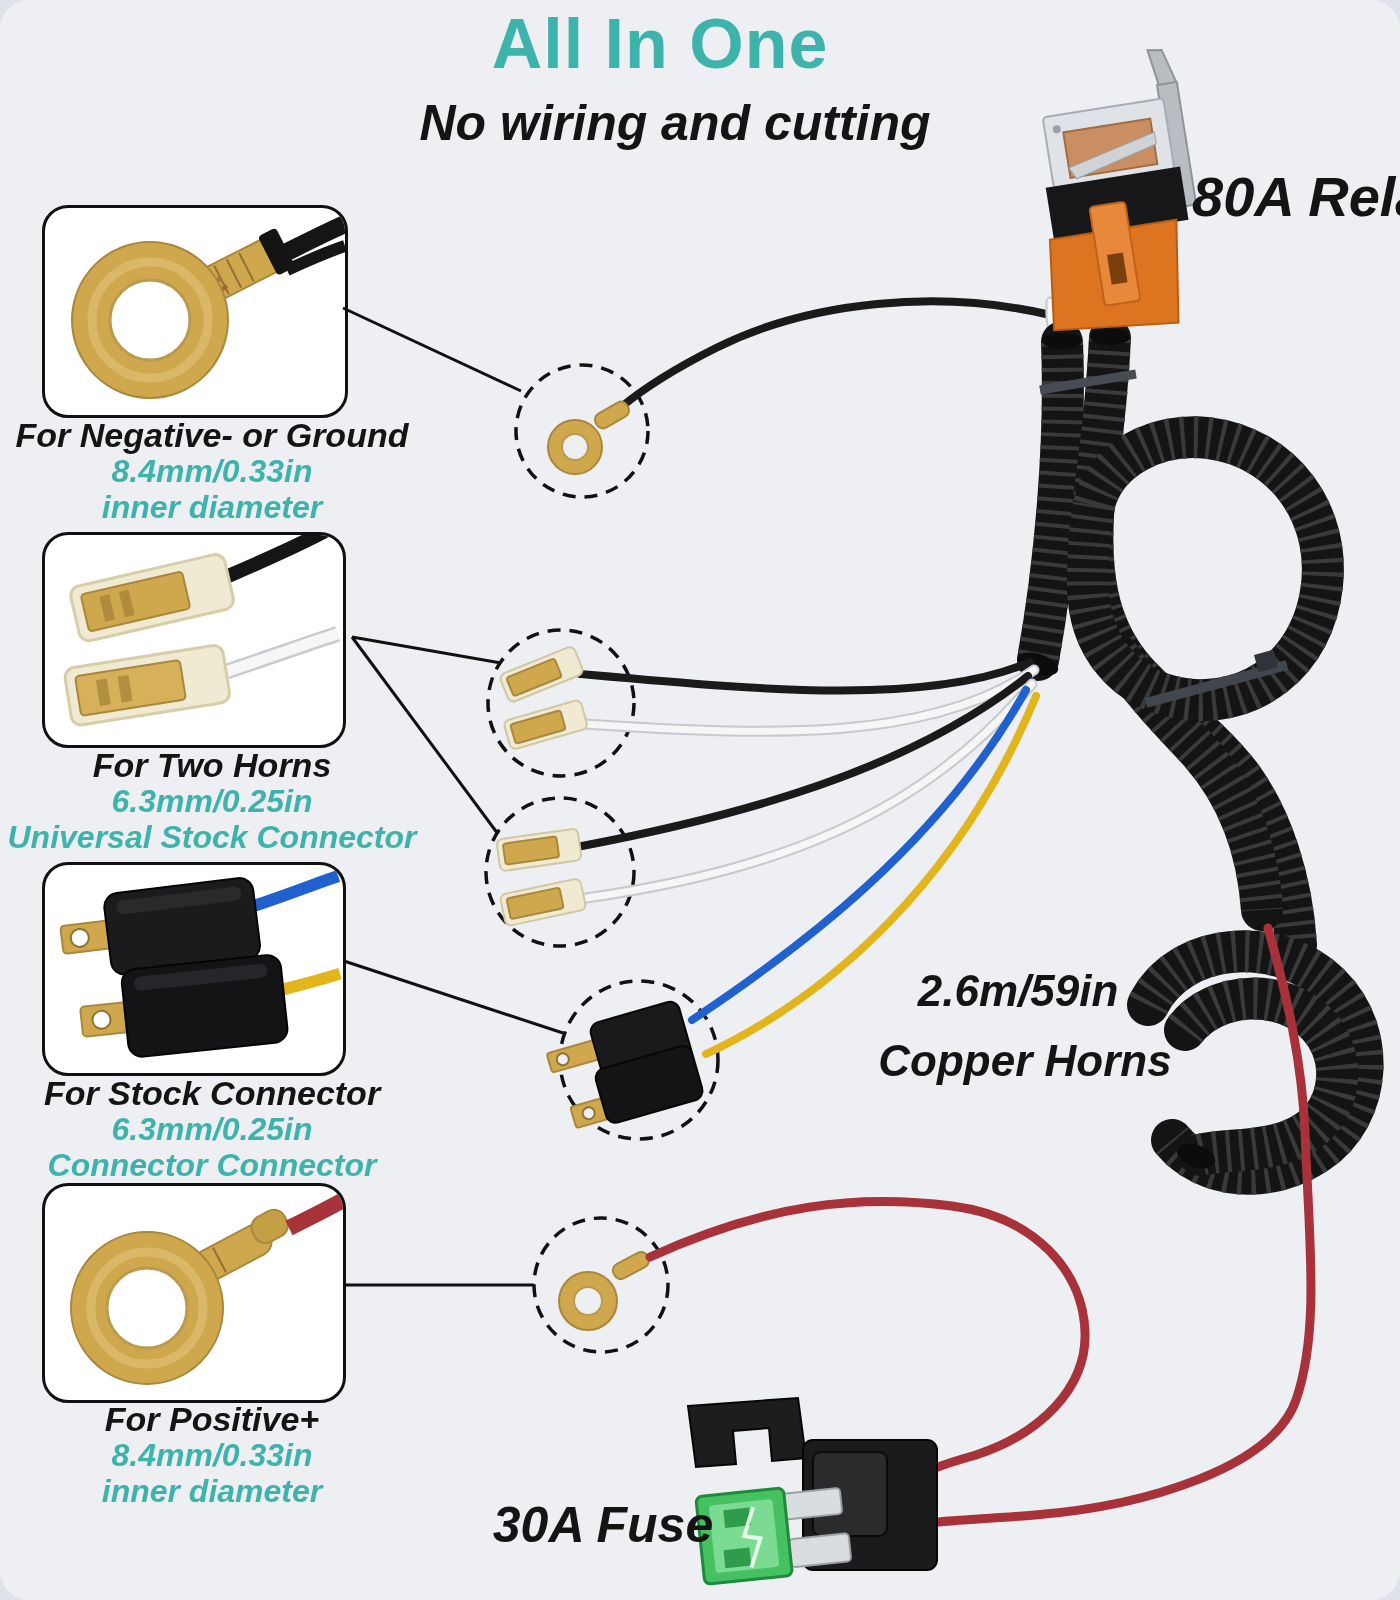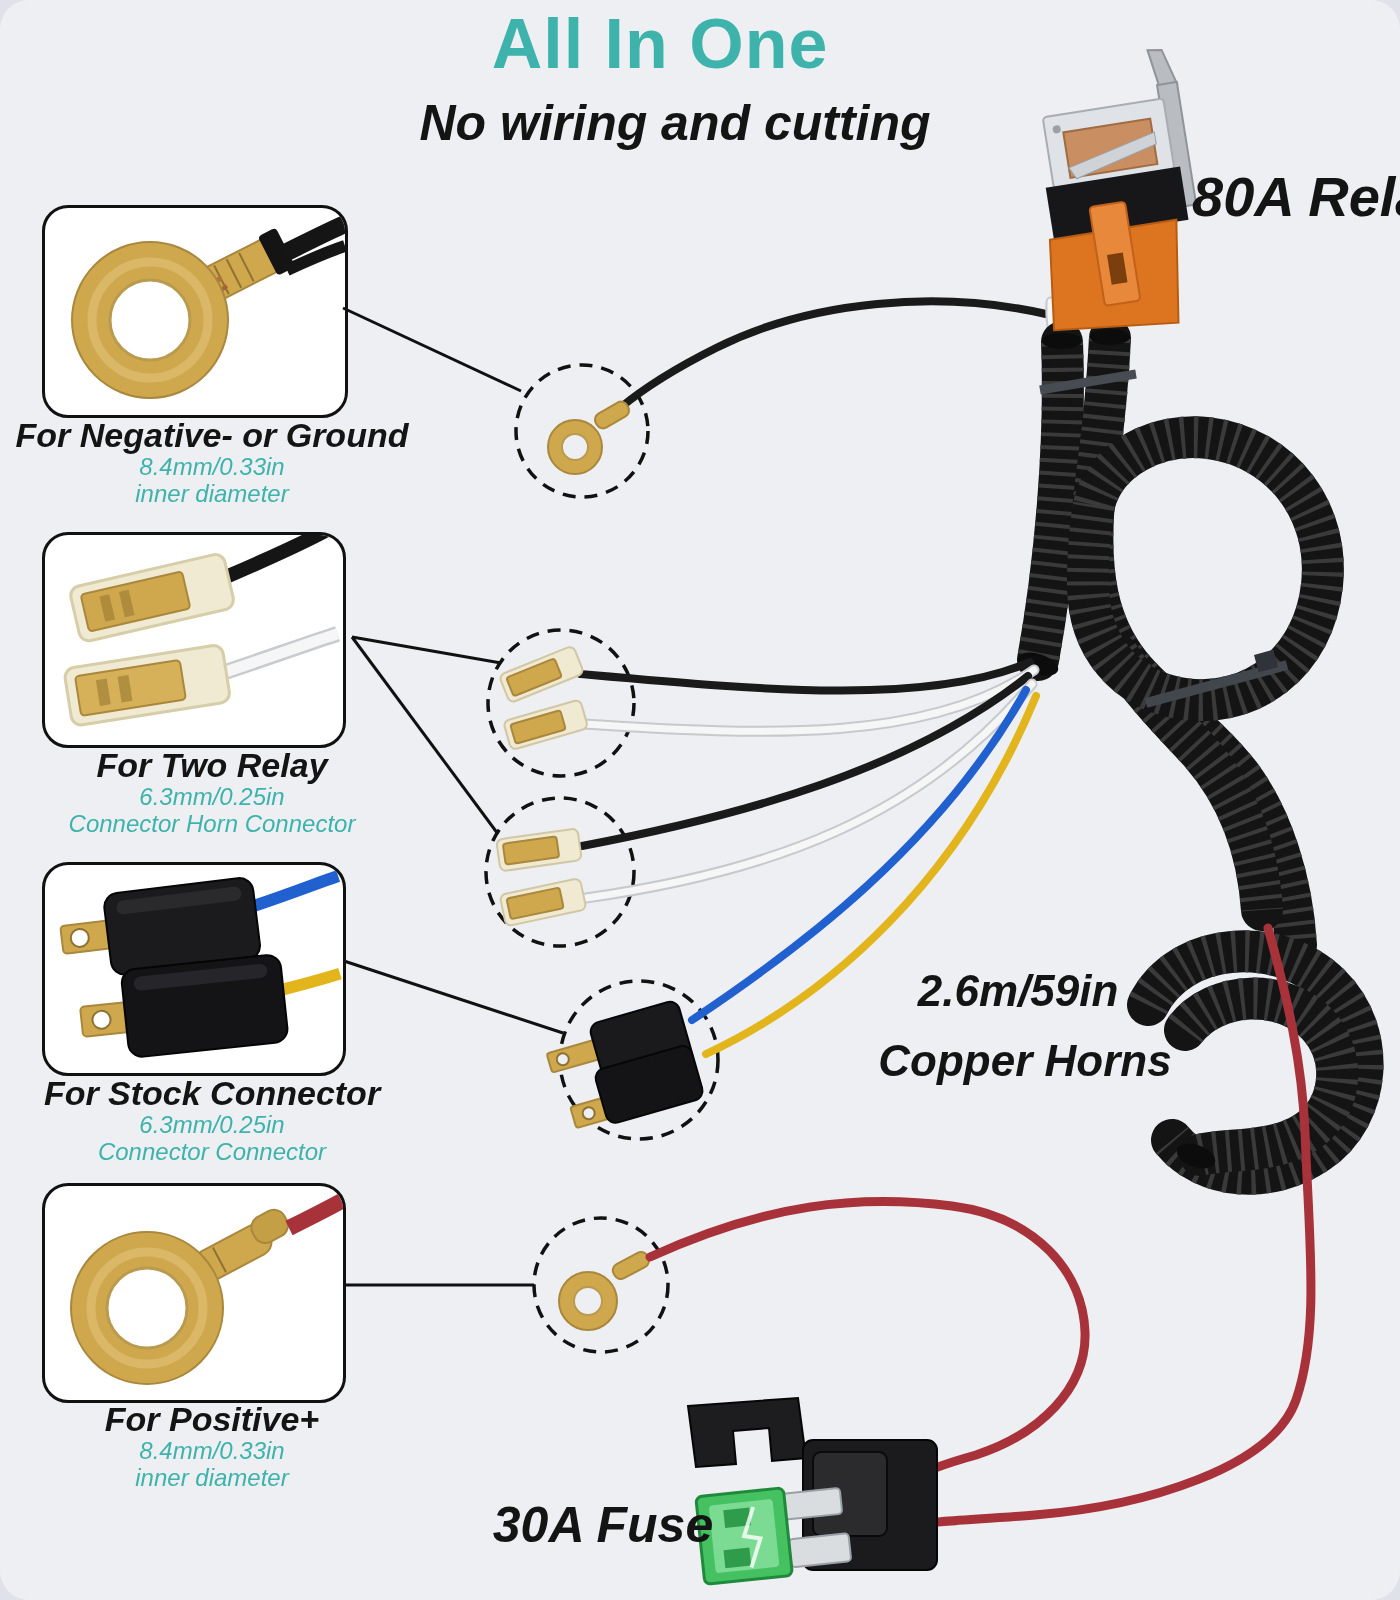--- a/index.html
+++ b/index.html
@@ -23,21 +23,21 @@
     position:absolute;background:#ffffff;border:3px solid #111;
     border-radius:26px;overflow:hidden;
   }
   .card svg{display:block;width:100%;height:100%;}
   .caption{position:absolute;left:0;width:424px;text-align:center;}
   .cap-label{
     font-size:34px;font-weight:bold;font-style:italic;color:var(--ink,#141414);
     white-space:nowrap;line-height:1.05;
   }
   .cap-spec{
-    font-size:24px;font-weight:normal;font-style:italic;color:var(--accent,#3db3ab);
+    font-size:32px;font-weight:bold;font-style:italic;color:var(--accent,#3db3ab);
     white-space:nowrap;line-height:1.12;
   }
   .annot{
     position:absolute;font-weight:bold;font-style:italic;color:var(--ink,#141414);
     white-space:nowrap;
   }
   .annot.center{text-align:center;width:300px;}
   #harness{position:absolute;left:0;top:0;pointer-events:none;}
   .tube-base{fill:none;stroke:var(--tube,#141414);stroke-width:42;stroke-linecap:round;}
   .tube-rib{fill:none;stroke:var(--tube_rib,#3a3a3a);stroke-width:42;stroke-linecap:butt;stroke-dasharray:4 9;}
@@ -99,23 +99,23 @@
         <path d="M 182,148 C 230,140 272,132 298,128" stroke="#f6f6f6" stroke-width="11" fill="none"></path>
         <rect x="146" y="134" width="26" height="30" fill="#c9a44a" stroke="#a9873c" stroke-width="2"></rect>
         <rect x="22" y="120" width="160" height="58" rx="10" fill="#f1ead2" stroke="#d6cda9" stroke-width="3"></rect>
         <rect x="32" y="129" width="106" height="40" rx="4" fill="#d7b159" stroke="#a9873c" stroke-width="2"></rect>
         <rect x="52" y="136" width="11" height="26" fill="#9c7d33" opacity="0.65"></rect>
         <rect x="74" y="136" width="11" height="26" fill="#9c7d33" opacity="0.65"></rect>
       </g>
     </svg>
   </div>
   <div class="caption" style="top:748px">
-    <div class="cap-label">For Two Relay</div>
+    <div class="cap-label">For Two Horns</div>
     <div class="cap-spec">6.3mm/0.25in</div>
-    <div class="cap-spec">Connector Horn Connector</div>
+    <div class="cap-spec">Universal Stock Connector</div>
   </div>
 
   <div class="card" style="left:42px;top:862px;width:298px;height:208px">
     <svg viewBox="0 0 298 208">
       <g transform="rotate(-7 140 60)">
         <path d="M 208,50 C 248,42 278,34 298,30" stroke="#2160cf" stroke-width="12" fill="none"></path>
         <rect x="16" y="46" width="58" height="28" rx="4" class="brass"></rect>
         <circle cx="34" cy="60" r="9" fill="#ffffff" stroke="#8f7231" stroke-width="2"></circle>
         <rect x="62" y="20" width="150" height="82" rx="14" fill="#1b1b1d" stroke="#060607" stroke-width="2"></rect>
         <rect x="74" y="28" width="126" height="14" rx="7" fill="#2a2a2d"></rect>

